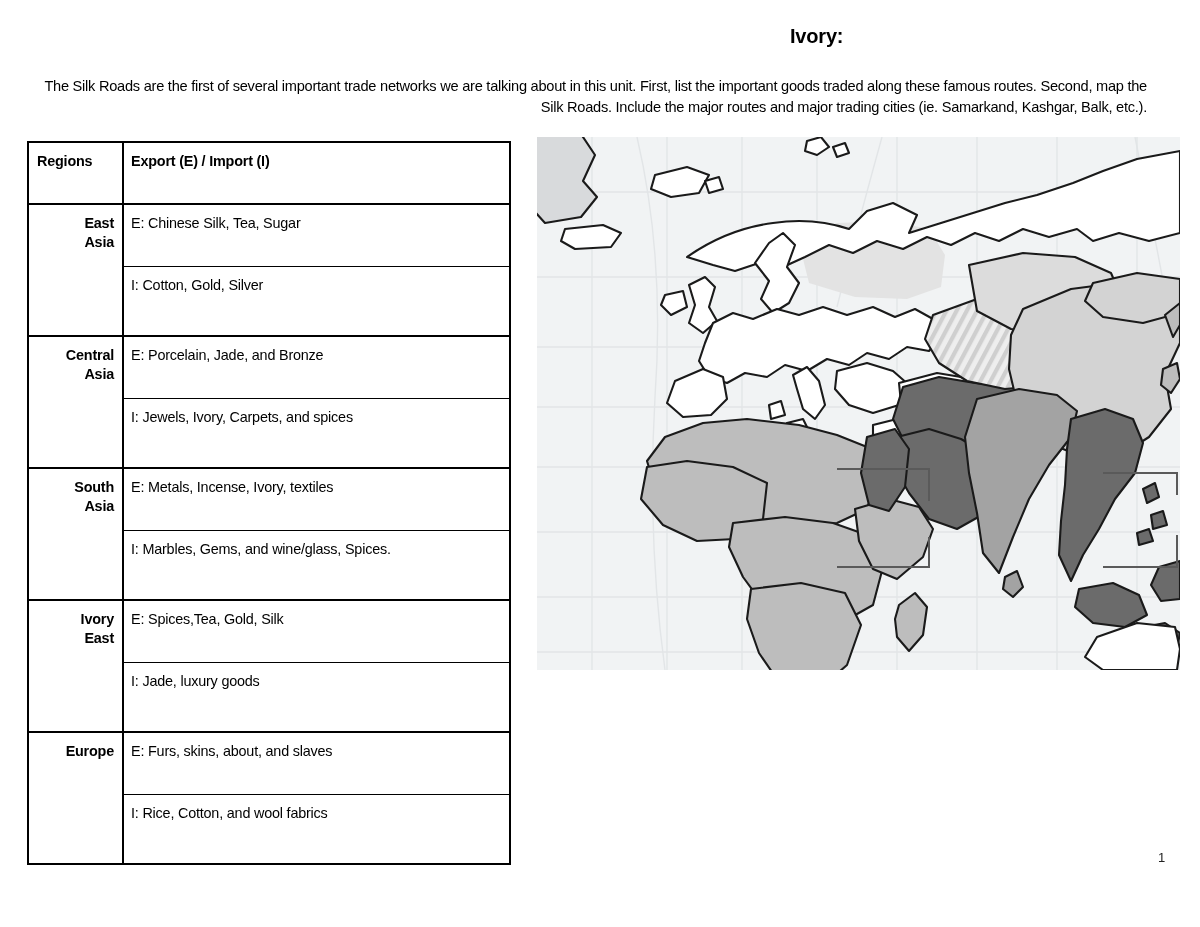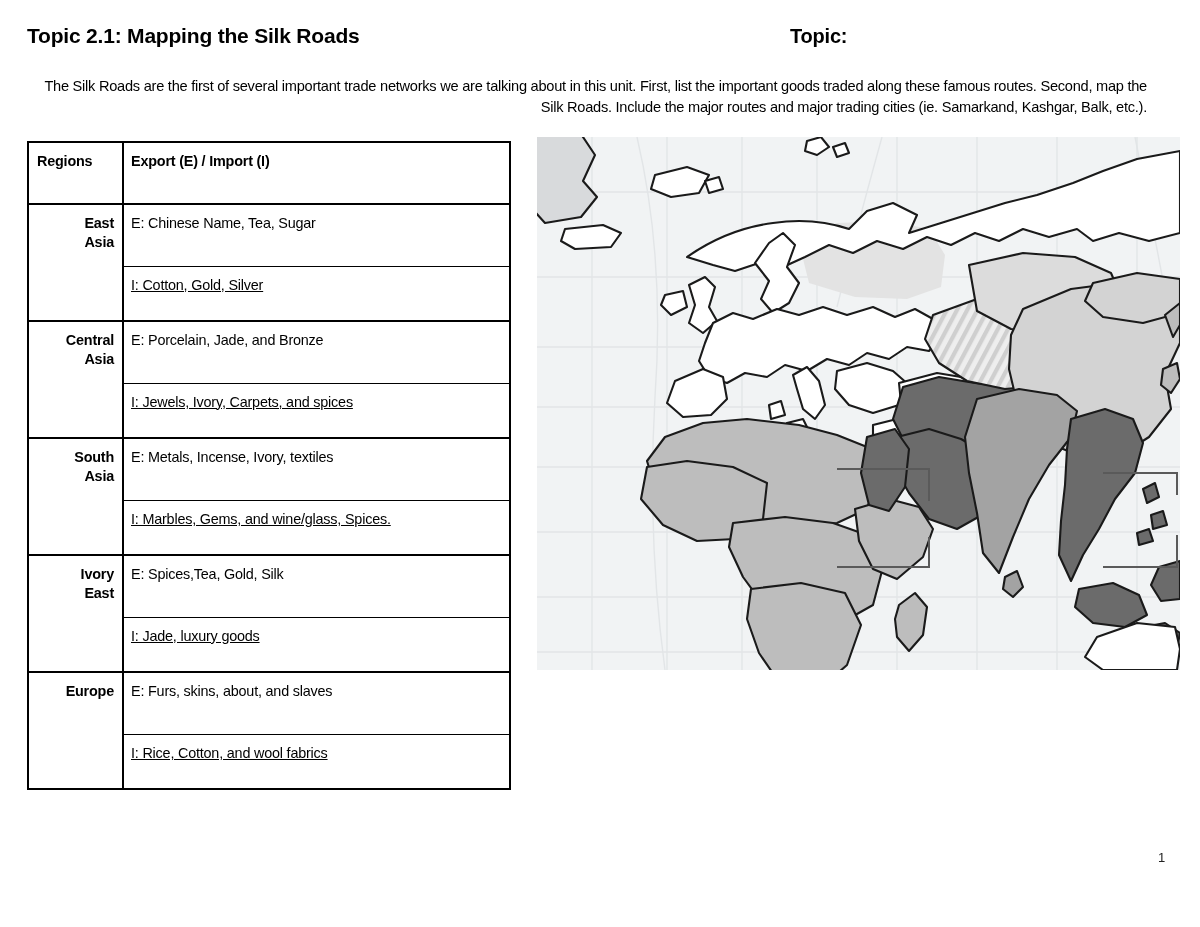--- a/index.html
+++ b/index.html
@@ -103,21 +103,21 @@
     border-top: 2.5px solid #000;
   }
   
   .goods-table tr.sub td.goods {
     border-top: 1.5px solid #000;
   }
   .goods-table tr.last td {
     border-bottom: 2.5px solid #000;
   }
   .row-e { height: 62px; }
-  .row-i { height: 55px; text-decoration: underline; }
+  .row-i { height: 70px; }
   .row-h { height: 62px; }
 
   
   .map-wrap {
     position: absolute;
     left: 537px;
     top: 137px;
     width: 643px;
     height: 533px;
     background: #f1f3f4;
@@ -132,39 +132,38 @@
     top: 850px;
     font-size: 13px;
     color: #222;
   }
 </style>
 </head>
 <body>
 
 <div class="page">
 
-  <div class="doc-title">Topic 2.1: Mapping the Silk Roads</div>
-  <div class="name-label">Topic:</div>
+  <div class="name-label">Ivory:</div>
 
   <div class="intro">The Silk Roads are the first of several important trade networks we are talking about in this unit. First, list the important goods traded along these famous routes. Second, map the Silk Roads. Include the major routes and major trading cities (ie. Samarkand, Kashgar, Balk, etc.).</div>
 
   <table class="goods-table">
     <colgroup>
       <col class="c-region">
       <col class="c-goods">
     </colgroup>
     <tbody>
       <tr class="hdr row-h">
         <td class="region">Regions</td>
         <td class="goods">Export (E) / Import (I)</td>
       </tr>
 
       <tr class="group-start row-e">
         <td class="region" rowspan="2">East Asia</td>
-        <td class="goods">E: Chinese Name, Tea, Sugar</td>
+        <td class="goods">E: Chinese Silk, Tea, Sugar</td>
       </tr>
       <tr class="sub row-i">
         <td class="goods">I: Cotton, Gold, Silver</td>
       </tr>
 
       <tr class="group-start row-e">
         <td class="region" rowspan="2">Central Asia</td>
         <td class="goods">E: Porcelain, Jade, and Bronze</td>
       </tr>
       <tr class="sub row-i">

